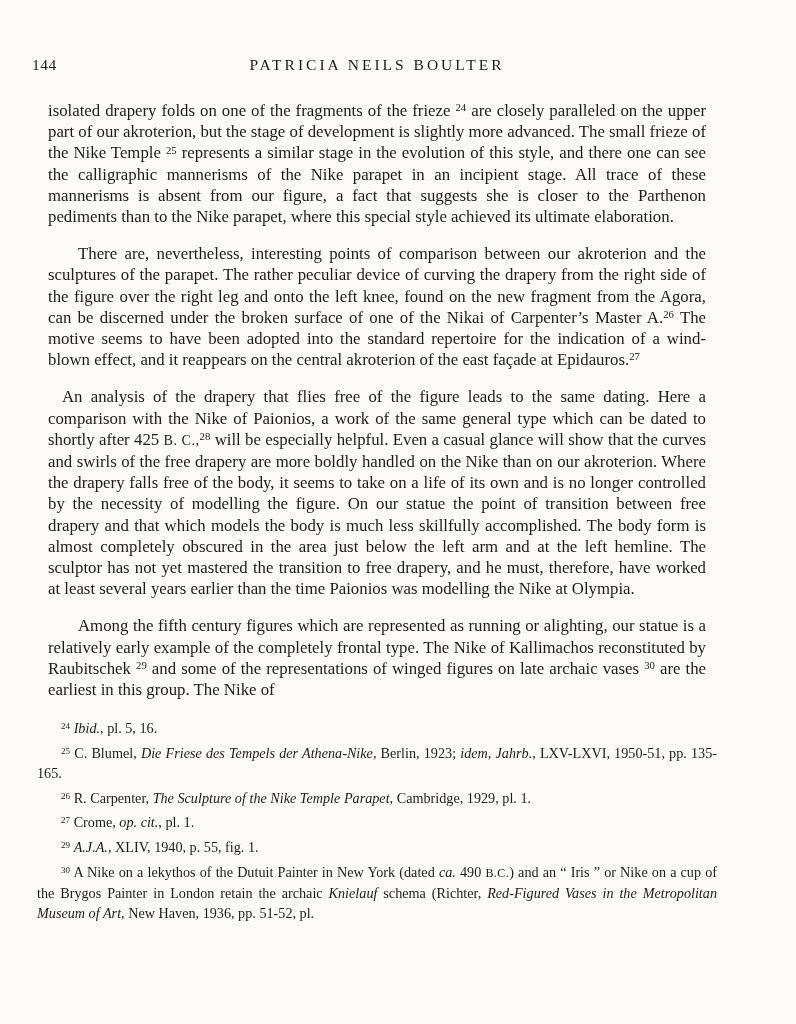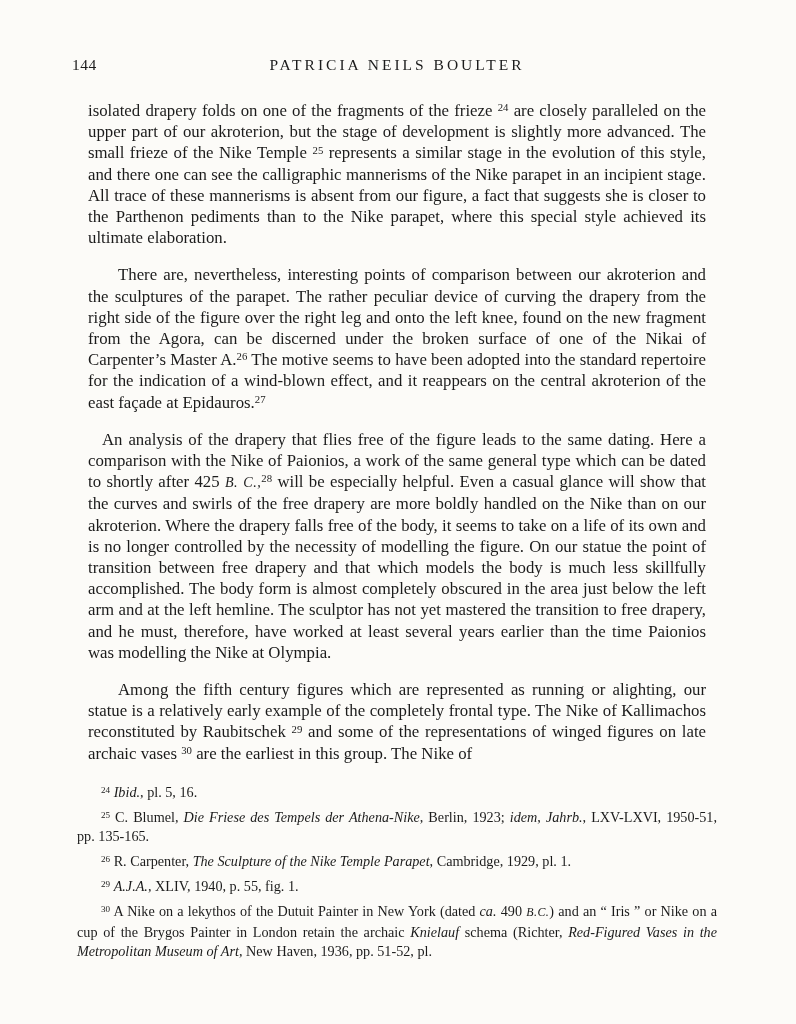--- a/index.html
+++ b/index.html
@@ -8,21 +8,21 @@
     height: 1024px;
     background: #fcfbf8;
     font-family: "Liberation Serif", "DejaVu Serif", serif;
     color: #1b1b1b;
     -webkit-font-smoothing: antialiased;
   }
   .page {
     box-sizing: border-box;
     width: 796px;
     height: 1019px;
-    padding: 56px 74px 0 72px;
+    padding: 56px 74px 0 32px;
     overflow: hidden;
   }
   .running-header {
     position: relative;
     text-align: center;
     font-size: 15.5px;
     line-height: 18px;
     margin-bottom: 26px;
   }
   .page-num {
@@ -43,21 +43,21 @@
   .indent-normal { text-indent: 30px; }
   .indent-small  { text-indent: 14px; }
   sup {
     font-size: 64%;
     vertical-align: baseline;
     position: relative;
     top: -0.45em;
     line-height: 0;
   }
   .it { font-style: italic; }
-  .sc { font-size: 0.84em; letter-spacing: 0.5px; font-style: italic; }
+  .sc { font-size: 0.84em; letter-spacing: 0.5px; }
   .footnotes {
     margin-top: 19px;
     font-size: 14.2px;
     line-height: 19.8px;
     text-align: justify;
   }
   .footnote { margin: 5px; text-indent: 24px; }
 </style>
 </head>
 <body>
@@ -73,17 +73,18 @@
       <p class="para indent-none"><span>isolated drapery folds on one of the fragments of the frieze </span><sup>24</sup><span> are closely paralleled on the upper part of our akroterion, but the stage of development is slightly more advanced. The small frieze of the Nike Temple </span><sup>25</sup><span> represents a similar stage in the evolution of this style, and there one can see the calligraphic mannerisms of the Nike parapet in an incipient stage. All trace of these mannerisms is absent from our figure, a fact that suggests she is closer to the Parthenon pediments than to the Nike parapet, where this special style achieved its ultimate elaboration.</span></p>
       <p class="para indent-normal"><span>There are, nevertheless, interesting points of comparison between our akroterion and the sculptures of the parapet. The rather peculiar device of curving the drapery from the right side of the figure over the right leg and onto the left knee, found on the new fragment from the Agora, can be discerned under the broken surface of one of the Nikai of Carpenter’s Master A.</span><sup>26</sup><span> The motive seems to have been adopted into the standard repertoire for the indication of a wind-blown effect, and it reappears on the central akroterion of the east façade at Epidauros.</span><sup>27</sup></p>
       <p class="para indent-small"><span>An analysis of the drapery that flies free of the figure leads to the same dating. Here a comparison with the Nike of Paionios, a work of the same general type which can be dated to shortly after 425 </span><span class="sc">B. C.,</span><sup>28</sup><span> will be especially helpful. Even a casual glance will show that the curves and swirls of the free drapery are more boldly handled on the Nike than on our akroterion. Where the drapery falls free of the body, it seems to take on a life of its own and is no longer controlled by the necessity of modelling the figure. On our statue the point of transition between free drapery and that which models the body is much less skillfully accomplished. The body form is almost completely obscured in the area just below the left arm and at the left hemline. The sculptor has not yet mastered the transition to free drapery, and he must, therefore, have worked at least several years earlier than the time Paionios was modelling the Nike at Olympia.</span></p>
       <p class="para indent-normal"><span>Among the fifth century figures which are represented as running or alighting, our statue is a relatively early example of the completely frontal type. The Nike of Kallimachos reconstituted by Raubitschek </span><sup>29</sup><span> and some of the representations of winged figures on late archaic vases </span><sup>30</sup><span> are the earliest in this group. The Nike of</span></p>
     </main>
 
   <section class="footnotes">
       <p class="footnote"><sup>24</sup><span> </span><span class="it">Ibid.</span><span>, pl. 5, 16.</span></p>
       <p class="footnote"><sup>25</sup><span> C. Blumel, </span><span class="it">Die Friese des Tempels der Athena-Nike</span><span>, Berlin, 1923; </span><span class="it">idem</span><span>, </span><span class="it">Jahrb.</span><span>, LXV-LXVI, 1950-51, pp. 135-165.</span></p>
       <p class="footnote"><sup>26</sup><span> R. Carpenter, </span><span class="it">The Sculpture of the Nike Temple Parapet</span><span>, Cambridge, 1929, pl. 1.</span></p>
+      <p class="footnote"><sup>27</sup><span> Crome, </span><span class="it">op. cit.</span><span>, pl. 1.</span></p>
       <p class="footnote"><sup>29</sup><span> </span><span class="it">A.J.A.</span><span>, XLIV, 1940, p. 55, fig. 1.</span></p>
       <p class="footnote"><sup>30</sup><span> A Nike on a lekythos of the Dutuit Painter in New York (dated </span><span class="it">ca.</span><span> 490 </span><span class="sc">B.C.</span><span>) and an “ Iris ” or Nike on a cup of the Brygos Painter in London retain the archaic </span><span class="it">Knielauf</span><span> schema (Richter, </span><span class="it">Red-Figured Vases in the Metropolitan Museum of Art</span><span>, New Haven, 1936, pp. 51-52, pl.</span></p>
     </section>
 
 </div>
 
 </body></html>

